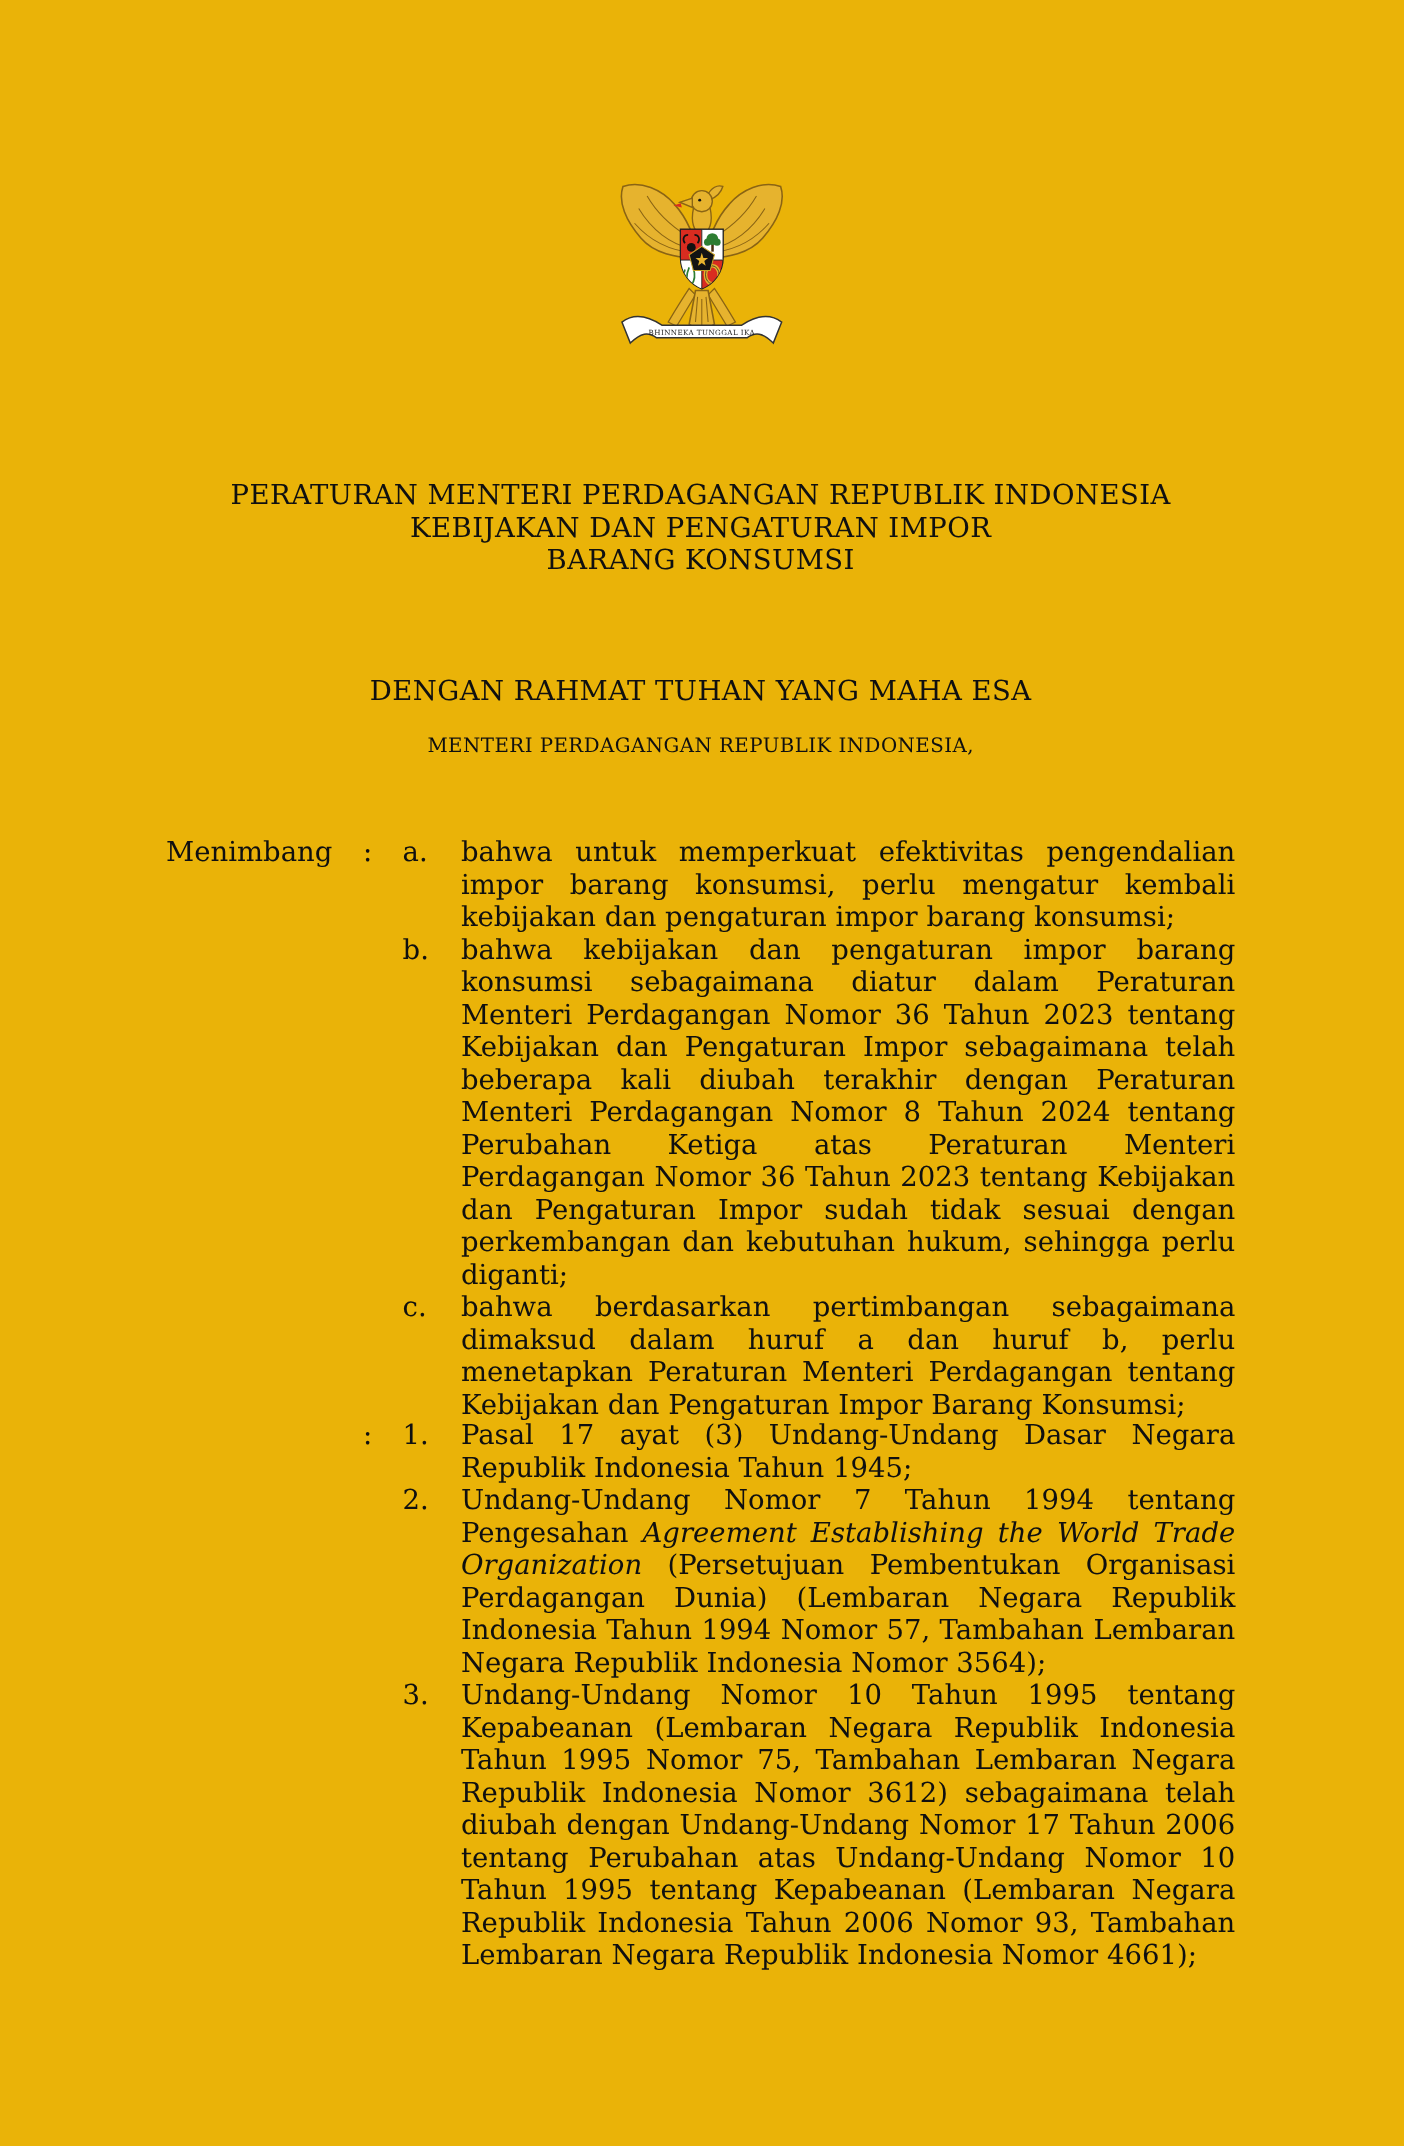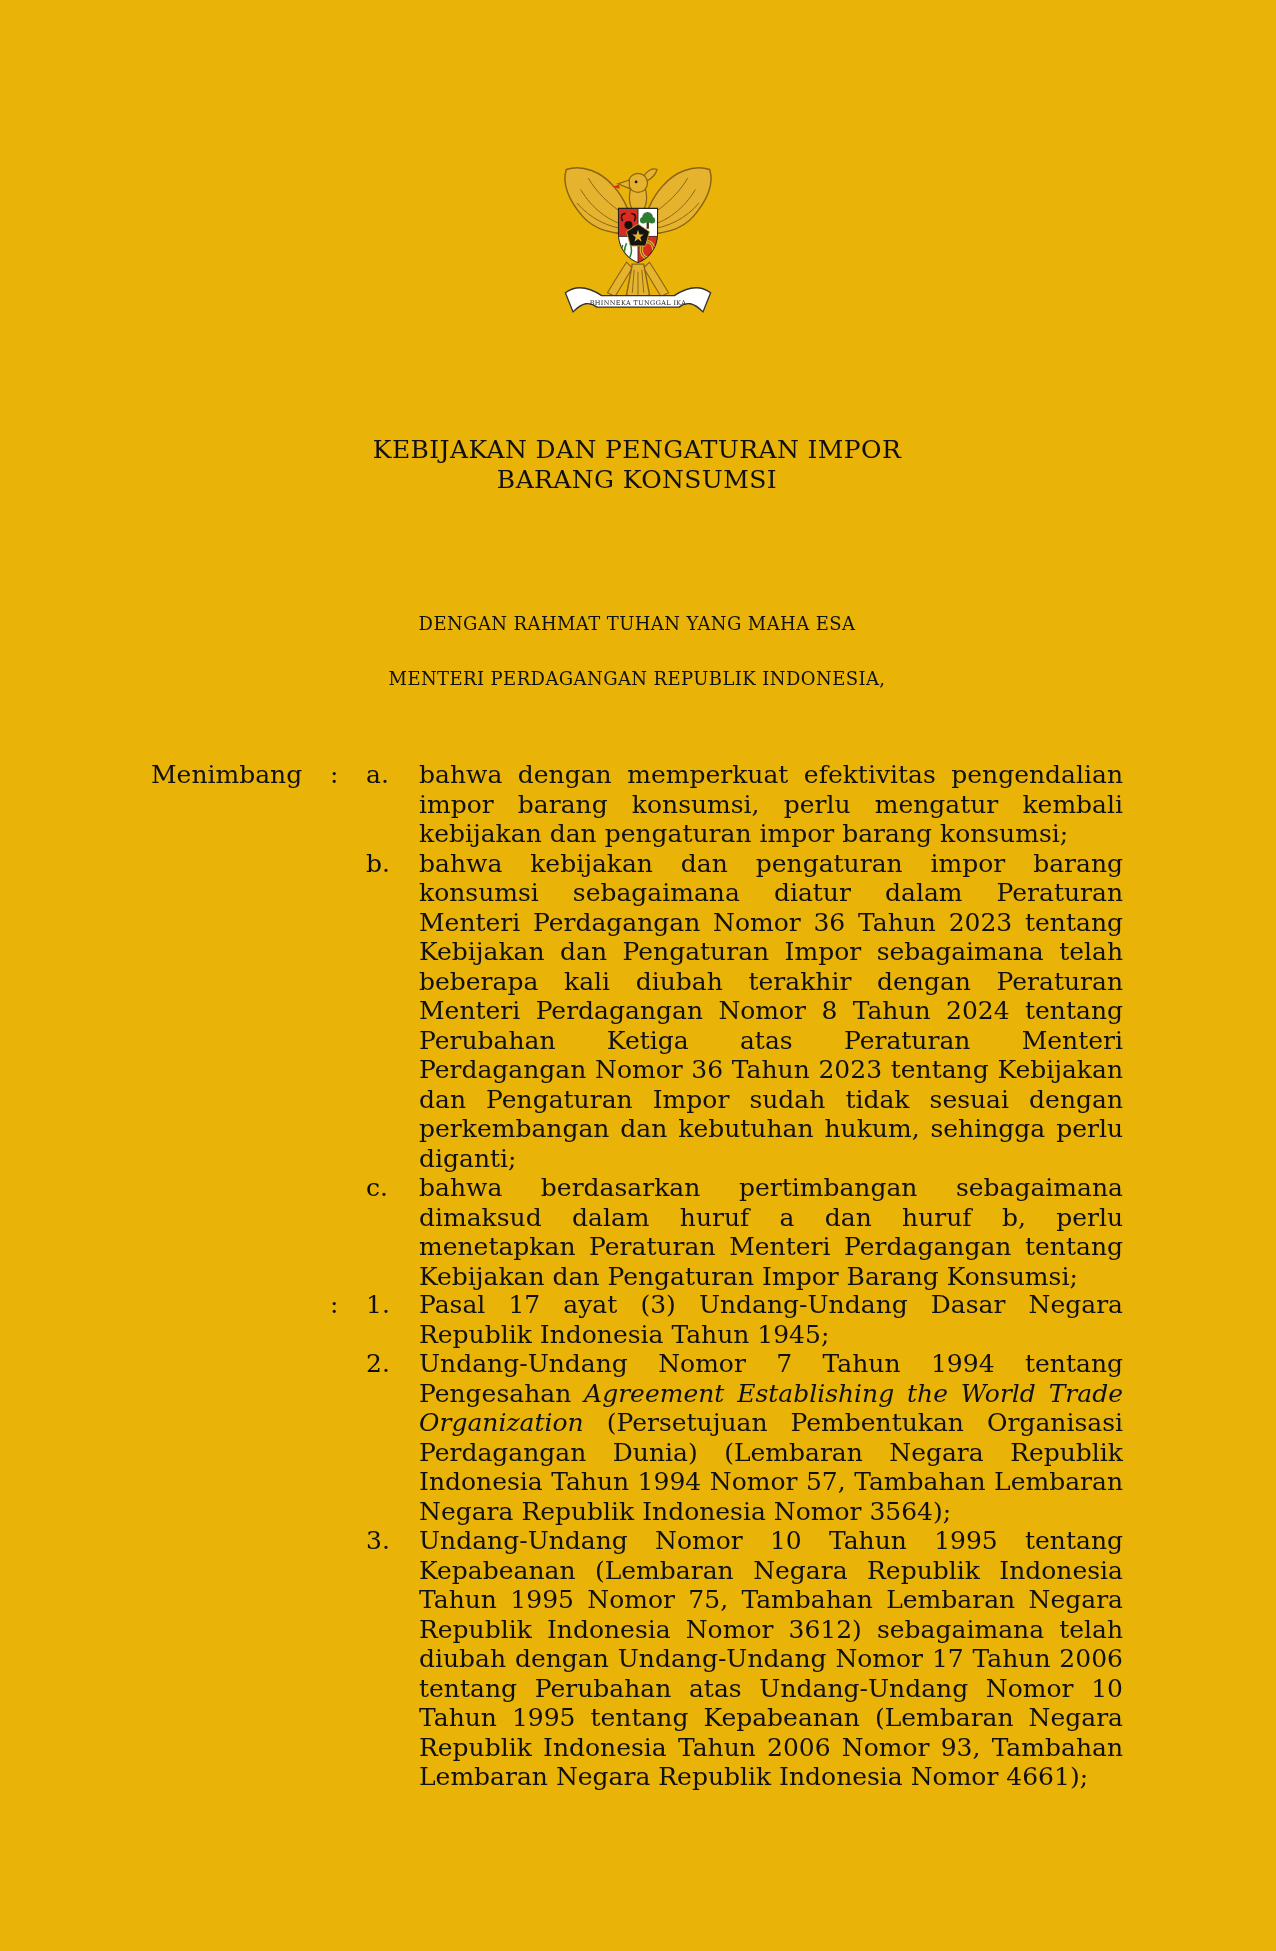--- a/index.html
+++ b/index.html
@@ -16,21 +16,21 @@
   .emblem {
     position:absolute; top:153px; left:552px; width:172px; height:163px;
   }
   .doc-title {
     position:absolute; top:435px; left:151px; width:972px;
     text-align:center; font-size:25px; line-height:29.5px;
     letter-spacing:0.4px;
   }
   .invocation {
     position:absolute; top:613px; left:151px; width:972px;
-    text-align:center; font-size:18px; letter-spacing:0.4px;
+    text-align:center; font-size:25px; letter-spacing:0.4px;
   }
   .authority {
     position:absolute; top:668px; left:151px; width:972px;
     text-align:center; font-size:18px; letter-spacing:0.4px;
   }
   .section {
     position:absolute; left:151px; width:972px;
     display:grid; grid-template-columns:179px 36px 757px;
     font-size:25px; line-height:29.5px;
   }
@@ -119,34 +119,35 @@
 
       <path d="M90 74 L102 82 L98 97 L82 97 L78 82 Z" fill="#131313" stroke="#c9a227" stroke-width="1"></path>
       <polygon points="90,80 91.5,85 96,85 92.4,87.9 93.7,92.5 90,89.7 86.3,92.5 87.6,87.9 84,85 88.5,85" fill="var(--gold)"></polygon>
 
       <path d="M14 146 C26 137 40 141 52 149 L128 149 C140 141 154 137 166 146 L158 166 C148 156 141 155 133 161 L47 161 C39 155 32 156 22 166 Z" fill="#ffffff" stroke="#333" stroke-width="1.4"></path>
       <text x="90" y="158.5" font-size="6.8" letter-spacing="0.4" text-anchor="middle" fill="#222">BHINNEKA TUNGGAL IKA</text>
     </svg>
   </div>
 
   <div class="doc-title">
+    <div>PERATURAN MENTERI PERDAGANGAN REPUBLIK INDONESIA</div>
     <div>KEBIJAKAN DAN PENGATURAN IMPOR</div>
     <div>BARANG KONSUMSI</div>
   </div>
 
   <div class="invocation">DENGAN RAHMAT TUHAN YANG MAHA ESA</div>
   <div class="authority">MENTERI PERDAGANGAN REPUBLIK INDONESIA,</div>
 
   <div class="section considering">
     <div class="sec-label">Menimbang</div>
     <div class="sec-colon">:</div>
 
     <div class="item">
       <div class="item-marker">a.</div>
-      <div class="item-text">bahwa dengan memperkuat efektivitas pengendalian impor barang konsumsi, perlu mengatur kembali kebijakan dan pengaturan impor barang konsumsi;</div>
+      <div class="item-text">bahwa untuk memperkuat efektivitas pengendalian impor barang konsumsi, perlu mengatur kembali kebijakan dan pengaturan impor barang konsumsi;</div>
     </div>
     <div class="item">
       <div class="item-marker">b.</div>
       <div class="item-text">bahwa kebijakan dan pengaturan impor barang konsumsi sebagaimana diatur dalam Peraturan Menteri Perdagangan Nomor 36 Tahun 2023 tentang Kebijakan dan Pengaturan Impor sebagaimana telah beberapa kali diubah terakhir dengan Peraturan Menteri Perdagangan Nomor 8 Tahun 2024 tentang Perubahan Ketiga atas Peraturan Menteri Perdagangan Nomor 36 Tahun 2023 tentang Kebijakan dan Pengaturan Impor sudah tidak sesuai dengan perkembangan dan kebutuhan hukum, sehingga perlu diganti;</div>
     </div>
     <div class="item">
       <div class="item-marker">c.</div>
       <div class="item-text">bahwa berdasarkan pertimbangan sebagaimana dimaksud dalam huruf a dan huruf b, perlu menetapkan Peraturan Menteri Perdagangan tentang Kebijakan dan Pengaturan Impor Barang Konsumsi;</div>
     </div>
   </div>

